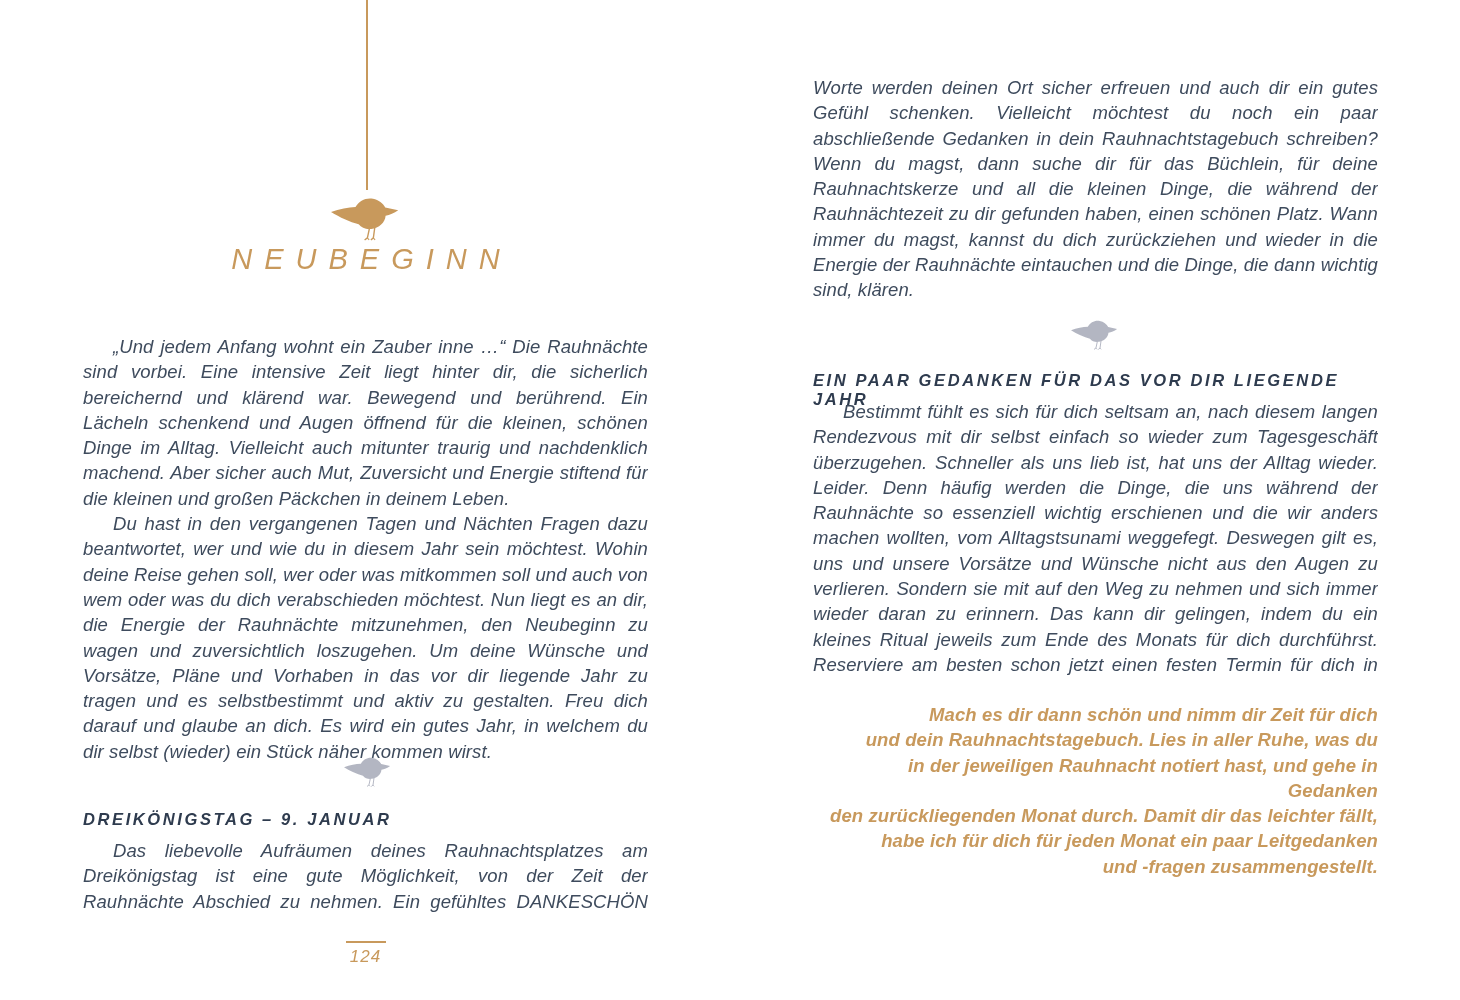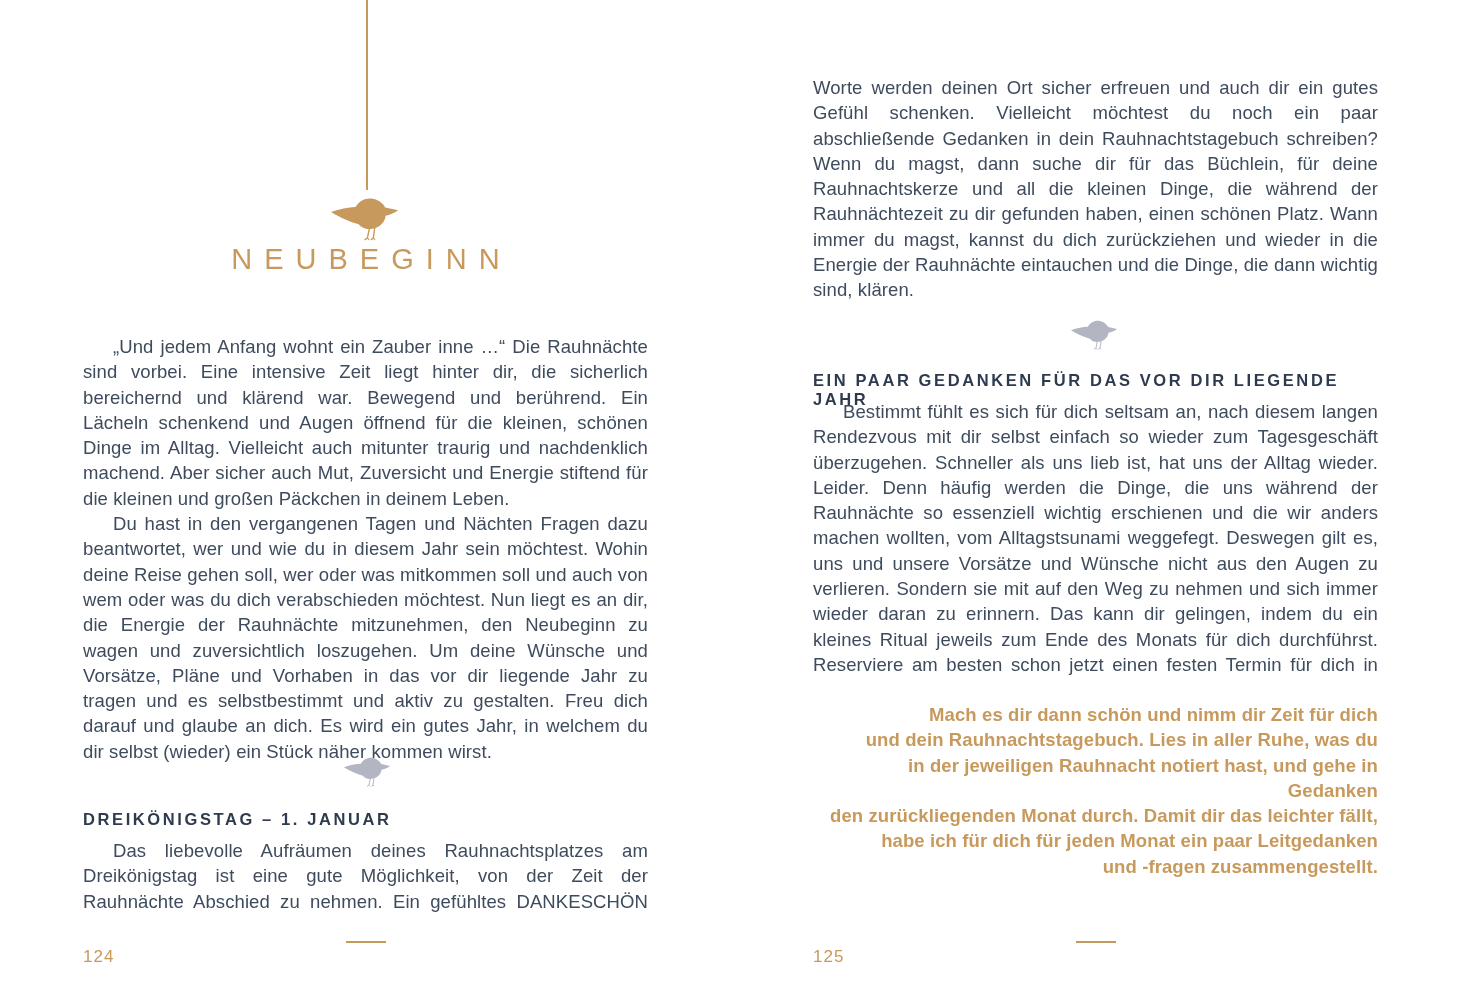--- a/index.html
+++ b/index.html
@@ -21,20 +21,21 @@
     position: relative;
     width: 1460px;
     height: 1000px;
     display: flex;
   }
   .page {
     position: relative;
     width: 730px;
     height: 1000px;
     box-sizing: border-box;
+    font-style: italic;
   }
   .col {
     position: absolute;
     left: 83px;
     width: 565px;
   }
   
   .hang-line {
     position: absolute;
     left: 366px;
@@ -99,20 +100,21 @@
     font-size: 18.5px;
     line-height: 25.3px;
     font-weight: 700;
     color: var(--gold);
     white-space: pre-line;
     letter-spacing: 0.1px;
   }
 
   .pagenum-wrap {
     top: 941px;
+    text-align: center;
   }
   .pagenum-rule {
     width: 40px;
     height: 2px;
     background: var(--gold);
     margin: 0 auto 4px auto;
   }
   .pagenum {
     font-size: 17px;
     letter-spacing: 1px;
@@ -152,21 +154,21 @@
       <p class="indent">„Und jedem Anfang wohnt ein Zauber inne …“ Die Rauhnächte sind vorbei. Eine intensive Zeit liegt hinter dir, die sicherlich bereichernd und klärend war. Bewegend und berührend. Ein Lächeln schenkend und Augen öffnend für die kleinen, schönen Dinge im Alltag. Vielleicht auch mitunter traurig und nachdenklich machend. Aber sicher auch Mut, Zuversicht und Energie stiftend für die kleinen und großen Päckchen in deinem Leben.</p>
       <p class="indent">Du hast in den vergangenen Tagen und Nächten Fragen dazu beantwortet, wer und wie du in diesem Jahr sein möchtest. Wohin deine Reise gehen soll, wer oder was mitkommen soll und auch von wem oder was du dich verabschieden möchtest. Nun liegt es an dir, die Energie der Rauhnächte mitzunehmen, den Neubeginn zu wagen und zuversichtlich loszugehen. Um deine Wünsche und Vorsätze, Pläne und Vorhaben in das vor dir liegende Jahr zu tragen und es selbstbestimmt und aktiv zu gestalten. Freu dich darauf und glaube an dich. Es wird ein gutes Jahr, in welchem du dir selbst (wieder) ein Stück näher kommen wirst.</p>
     </div>
 
     <span class="bird bird-gray-left">
       <svg viewBox="0 0 100 64">
           <use href="#bird-shape"></use>
         </svg>
     </span>
 
-    <div class="col left-heading">DREIKÖNIGSTAG – 1. JANUAR</div>
+    <div class="col left-heading">DREIKÖNIGSTAG – 9. JANUAR</div>
 
     <div class="col bodytext left-last clip">
       <p class="indent">Das liebevolle Aufräumen deines Rauhnachtsplatzes am Dreikönigstag ist eine gute Möglichkeit, von der Zeit der Rauhnächte Abschied zu nehmen. Ein gefühltes DANKESCHÖN und ein paar schöne</p>
     </div>
 
     <div class="col pagenum-wrap">
       <div class="pagenum-rule"></div>
       <div class="pagenum">124</div>
     </div>
   </div>
@@ -190,19 +192,15 @@
       <p class="indent">Bestimmt fühlt es sich für dich seltsam an, nach diesem langen Rendezvous mit dir selbst einfach so wieder zum Tagesgeschäft überzugehen. Schneller als uns lieb ist, hat uns der Alltag wieder. Leider. Denn häufig werden die Dinge, die uns während der Rauhnächte so essenziell wichtig erschienen und die wir anders machen wollten, vom Alltagstsunami weggefegt. Deswegen gilt es, uns und unsere Vorsätze und Wünsche nicht aus den Augen zu verlieren. Sondern sie mit auf den Weg zu nehmen und sich immer wieder daran zu erinnern. Das kann dir gelingen, indem du ein kleines Ritual jeweils zum Ende des Monats für dich durchführst. Reserviere am besten schon jetzt einen festen Termin für dich in deinem Kalender.</p>
     </div>
 
     <div class="col highlight">Mach es dir dann schön und nimm dir Zeit für dich
 und dein Rauhnachtstagebuch. Lies in aller Ruhe, was du
 in der jeweiligen Rauhnacht notiert hast, und gehe in Gedanken
 den zurückliegenden Monat durch. Damit dir das leichter fällt,
 habe ich für dich für jeden Monat ein paar Leitgedanken
 und -fragen zusammengestellt.</div>
 
-    <div class="col pagenum-wrap">
-      <div class="pagenum-rule"></div>
-      <div class="pagenum">125</div>
-    </div>
   </div>
 
 </div>
 
 </body></html>

